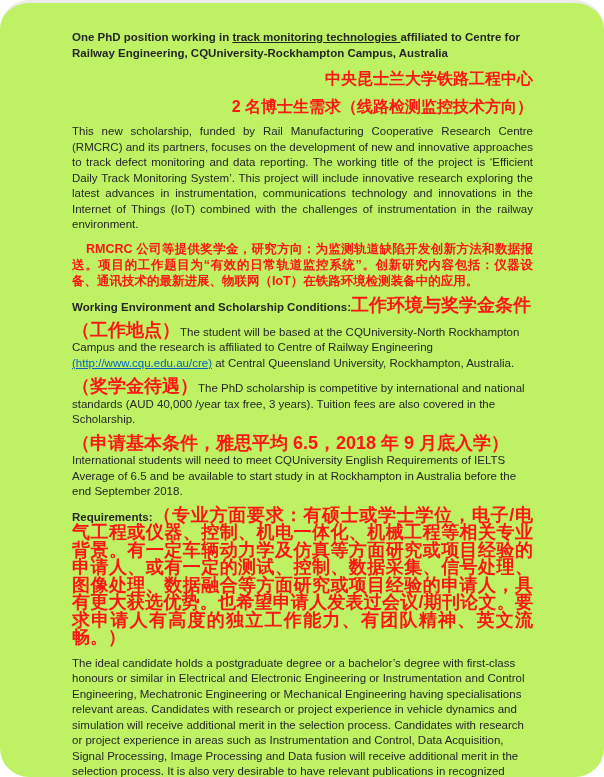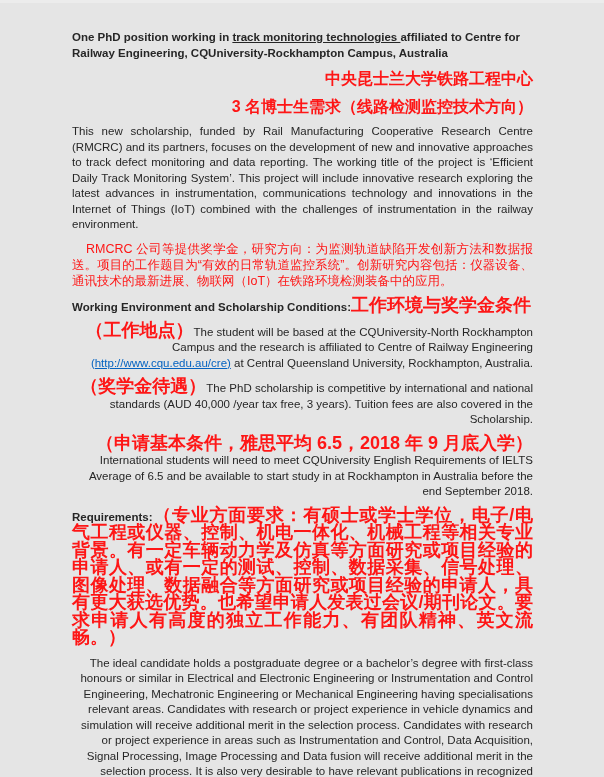--- a/index.html
+++ b/index.html
@@ -5,52 +5,52 @@
   html, body {
     margin: 0;
     padding: 0;
     background: #ffffff;
   }
   .page {
     position: relative;
     width: 604px;
     height: 777px;
     box-sizing: border-box;
-    background: #e5e5e5;
+    background: #bef264;
     border-top: 3px solid #ececec;
     padding: 26px 71px 0 72px;
     font-family: "Liberation Sans", sans-serif;
     color: #262626;
     overflow: hidden;
+    border-radius: 29px;
   }
   p { margin: 0 0 8px 0; }
   .h-en {
     font-weight: bold;
     font-size: 11.5px;
     line-height: 16px;
     margin-bottom: 7px;
   }
   .u { text-decoration: underline; }
   .cn-title {
     color: #fe1616;
     text-align: right;
     font-weight: bold;
     font-size: 16px;
     line-height: 22px;
     margin: 4px 0 6px 0;
   }
   .body {
     font-size: 11.5px;
     line-height: 15.5px;
-    text-align: right;
   }
   .just { text-align: justify; }
   .red-para {
     color: #fe1616;
-    font-weight: normal;
+    font-weight: bold;
     font-size: 12.5px;
     line-height: 16px;
     text-indent: 14px;
     text-align: justify;
   }
   .red-inline {
     color: #fe1616;
     font-weight: bold;
     font-size: 18px;
   }
@@ -67,21 +67,21 @@
   }
 </style>
 </head>
 <body>
 
 <div class="page">
 
   <p class="h-en"><span>One PhD position working in </span><span class="u">track monitoring technologies </span><span>affiliated to Centre for Railway Engineering, CQUniversity-Rockhampton Campus, Australia</span></p>
 
   <div class="cn-title">中央昆士兰大学铁路工程中心</div>
-  <div class="cn-title">3 名博士生需求（线路检测监控技术方向）</div>
+  <div class="cn-title">2 名博士生需求（线路检测监控技术方向）</div>
 
   <p class="body just">This new scholarship, funded by Rail Manufacturing Cooperative Research Centre (RMCRC) and its partners, focuses on the development of new and innovative approaches to track defect monitoring and data reporting. The working title of the project is ‘Efficient Daily Track Monitoring System’.  This project will include innovative research exploring the latest advances in instrumentation, communications technology and innovations in the Internet of Things (IoT) combined with the challenges of instrumentation in the railway environment.</p>
 
   <p class="red-para">RMCRC 公司等提供奖学金，研究方向：为监测轨道缺陷开发创新方法和数据报送。项目的工作题目为“有效的日常轨道监控系统”。创新研究内容包括：仪器设备、通讯技术的最新进展、物联网（IoT）在铁路环境检测装备中的应用。</p>
 
   <p class="subhead"><span class="b">Working Environment and Scholarship Conditions:</span><span class="red-inline">工作环境与奖学金条件</span></p>
 
   <p class="body"><span class="red-inline">（工作地点）</span><span>The student will be based at the CQUniversity-North Rockhampton Campus and the research is affiliated to Centre of Railway Engineering </span><a class="link" href="#">(http://www.cqu.edu.au/cre)</a><span> at Central Queensland University, Rockhampton, Australia.</span></p>
 
 

